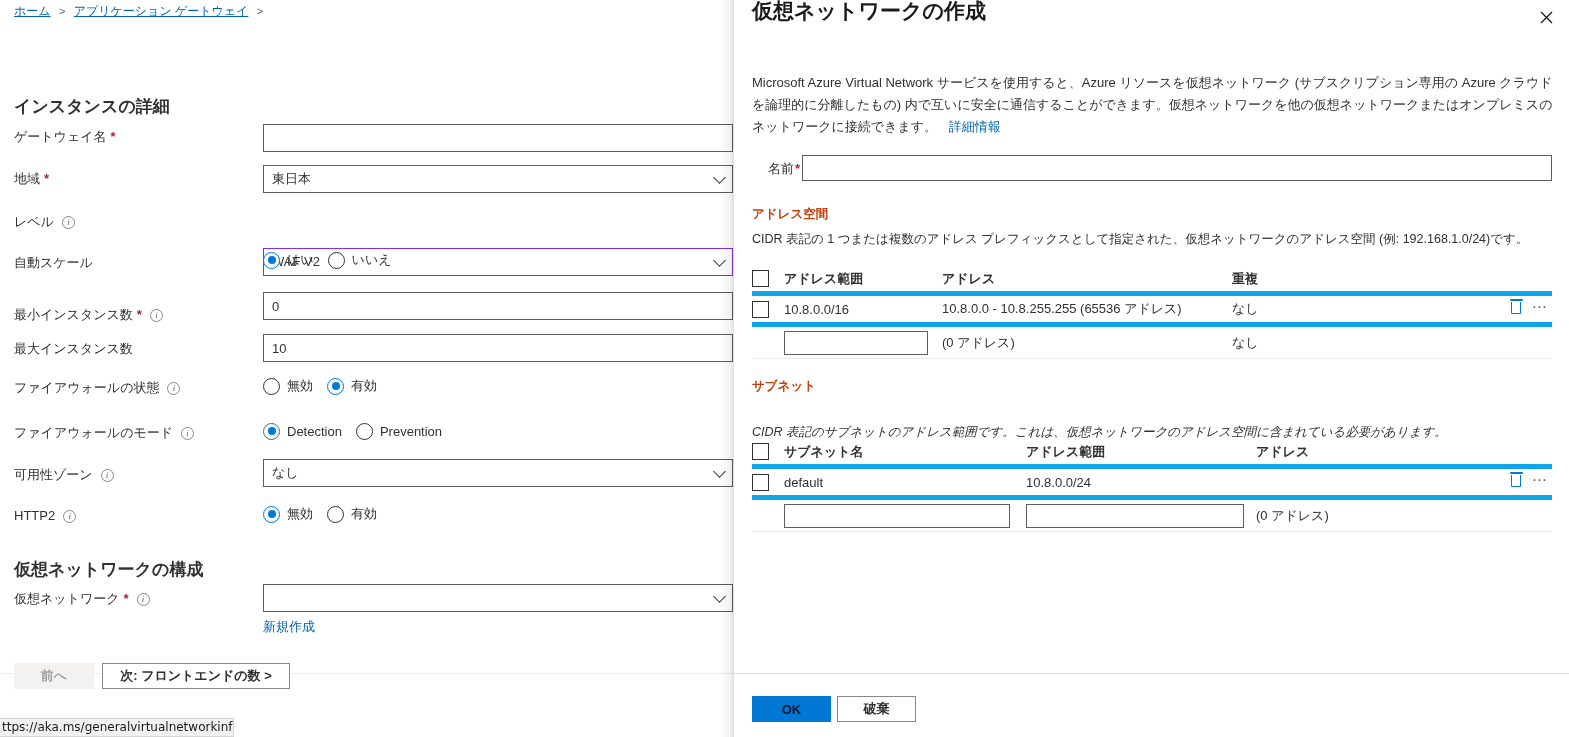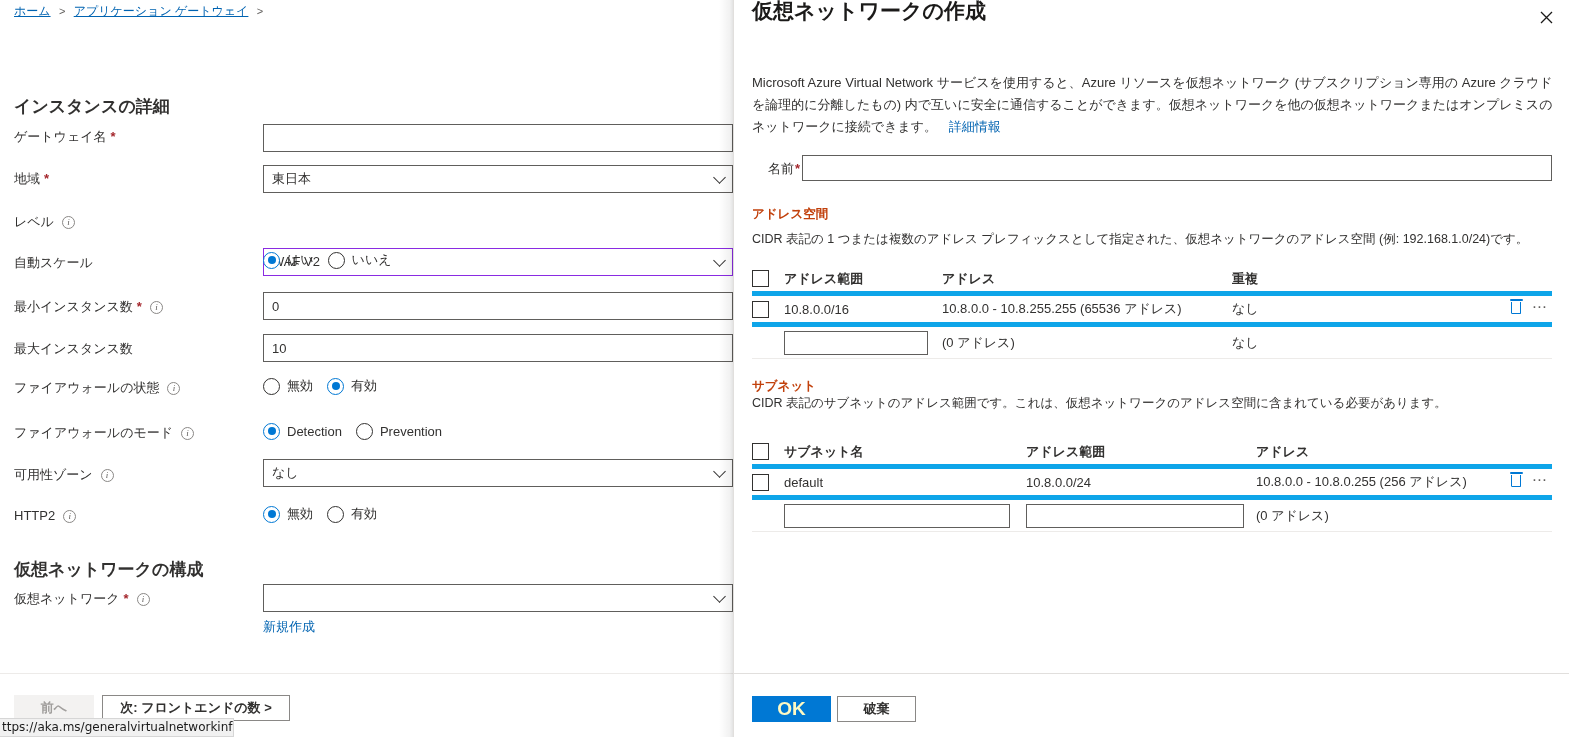--- a/index.html
+++ b/index.html
@@ -102,21 +102,21 @@
     width: 8px; height: 8px; margin: -4px 0 0 -4px;
     background: #0078d4; border-radius: 50%;
   }
   .radio-label { font-size: 13px; color: #323130; }
   .link { color: #0063b1; font-size: 13px; cursor: pointer; }
 
   .pane-divider {
     position: absolute; left: 0; width: 733px; height: 1px;
     background: #edebe9;
   }
-  .footer-btns { position: absolute; left: 14px; top: 695px; display: flex; gap: 8px; text-align: center; }
+  .footer-btns { position: absolute; left: 14px; top: 663px; display: flex; gap: 8px; text-align: center; }
   .btn {
     height: 26px; min-width: 80px; padding: 0 14px;
     font-size: 13px; font-weight: 600;
     font-family: inherit;
     display: flex; align-items: center; justify-content: center;
     cursor: pointer; border: 1px solid #8a8886; background: #fff; color: #323130;
   }
   .btn.disabled {
     background: #f3f2f1; color: #a19f9d; border-color: #f3f2f1; cursor: default;
   }
@@ -212,22 +212,22 @@
   .cellinput {
     height: 24px; border: 1px solid #605e5c; background: #fff;
     font-size: 12.5px; padding: 0 6px; font-family: inherit; color: #323130;
   }
   .panel-footer-div {
     position: absolute; left: 0; top: 673px; width: 836px; height: 1px; background: #e1dfdd;
   }
   .panel-btns { position: absolute; left: 18px; top: 696px; display: flex; gap: 6px; }
   .btn-primary {
     height: 26px; width: 79px;
-    background: #0078d4; color: #fef9c3; border: 1px solid #0078d4;
-    font-size: 19px; font-weight: 600; font-family: inherit;
+    background: #0078d4; color: #0f172a; border: 1px solid #0078d4;
+    font-size: 13px; font-weight: 600; font-family: inherit;
     display: flex; align-items: center; justify-content: center; cursor: pointer;
   }
   .btn-secondary {
     height: 26px; width: 79px;
     background: #fff; color: #323130; border: 1px solid #8a8886;
     font-size: 13px; font-weight: 600; font-family: inherit;
     display: flex; align-items: center; justify-content: center; cursor: pointer;
   }
 </style>
 </head>
@@ -286,21 +286,21 @@
           <span class="radio on"></span>
           <span class="radio-label">はい</span>
         </div>
         <div class="radio-item">
           <span class="radio"></span>
           <span class="radio-label">いいえ</span>
         </div>
       </div>
     </div>
 
-    <div class="field-label" style="top:298px;">
+    <div class="field-label" style="top:306px;">
       <span>最小インスタンス数</span>
         <span class="req">*</span>
       <span class="infoicon">i</span>
     </div>
     <div class="ctrl" style="top:292px;">
       <input class="txtbox" value="0" style="">
     </div>
 
     <div class="field-label" style="top:340px;">
       <span>最大インスタンス数</span>
@@ -450,39 +450,38 @@
         <div class="cbcell"></div>
         <div class="cell" style="width:158px;">
           <input class="cellinput" style="width: 144px;" value="">
         </div>
         <div class="cell" style="width:290px;">(0 アドレス)</div>
         <div class="cell" style="width:160px;">なし</div>
       </div>
     </div>
 
     <div class="panel-sec" style="top:378px;">サブネット</div>
-    <div class="panel-help" style="top:394px; width:800px;">CIDR 表記のサブネットのアドレス範囲です。これは、仮想ネットワークのアドレス空間に含まれている必要があります。</div>
+    <div class="panel-help" style="top:423px; width:800px;font-style:italic;">CIDR 表記のサブネットのアドレス範囲です。これは、仮想ネットワークのアドレス空間に含まれている必要があります。</div>
 
     <div class="table" style="top:439px;">
       <div class="trow head">
         <div class="cbcell">
           <span class="cb"></span>
         </div>
         <div class="cell" style="width:242px;">サブネット名</div>
         <div class="cell" style="width:230px;">アドレス範囲</div>
         <div class="cell" style="width:260px;">アドレス</div>
       </div>
 
       <div class="trow">
         <div class="cbcell">
           <span class="cb"></span>
         </div>
         <div class="cell" style="width:242px;">default</div>
         <div class="cell" style="width:230px;">10.8.0.0/24</div>
-        <div class="cell" style="width:260px;">10.8.0.0 - 10.8.0.255 (256 アドレス)</div>
         <div class="rowactions">
           <span class="trash">
               <span class="lid"></span>
               <span class="body2"></span>
             </span>
           <span class="ellipsis-btn">⋯</span>
         </div>
       </div>
 
       <div class="trow editrow">

